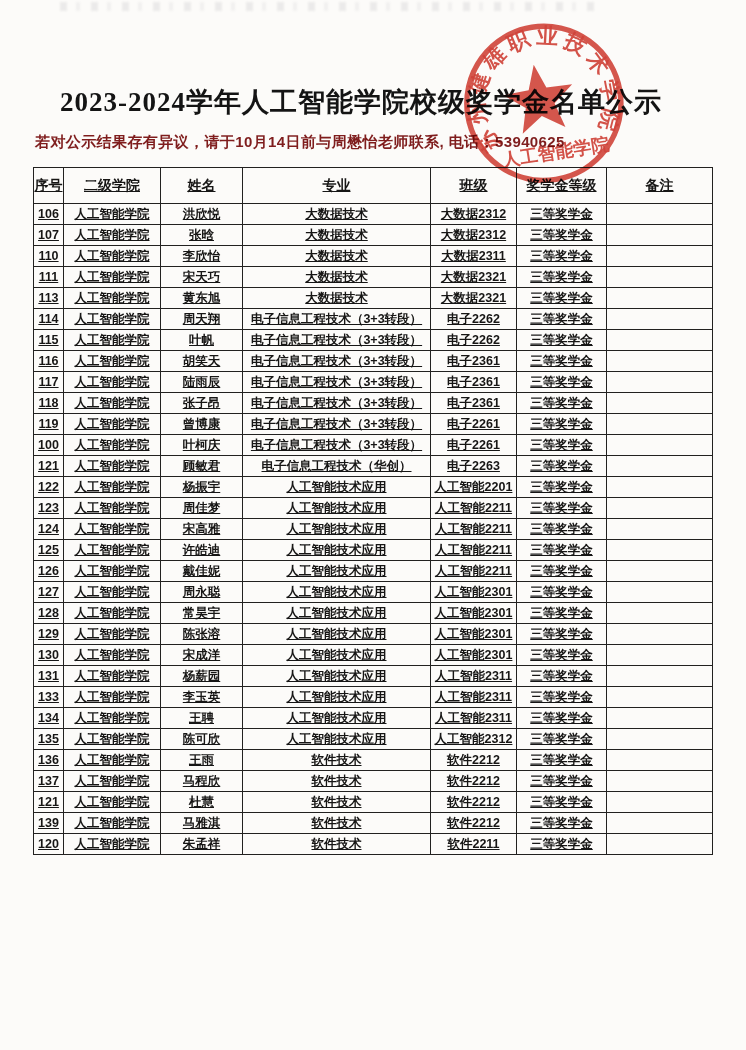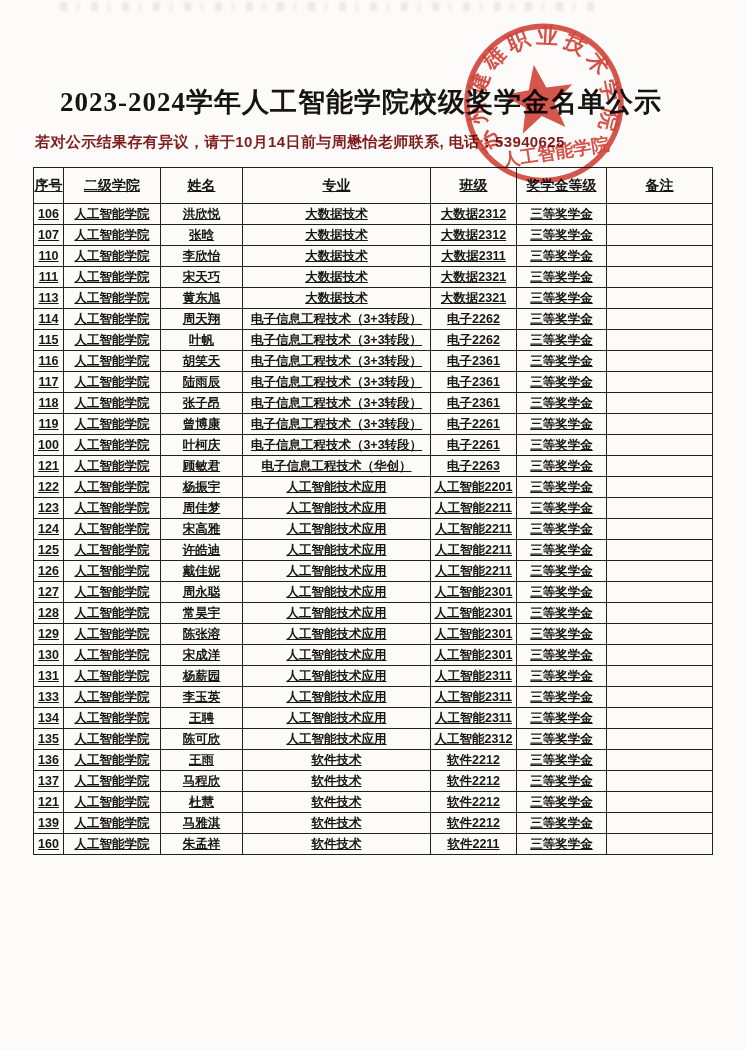--- a/index.html
+++ b/index.html
@@ -388,21 +388,21 @@
         <tr>
       <td>139</td>
       <td>人工智能学院</td>
       <td>马雅淇</td>
       <td>软件技术</td>
       <td>软件2212</td>
       <td>三等奖学金</td>
       <td></td>
     </tr>
         <tr>
-      <td>160</td>
+      <td>120</td>
       <td>人工智能学院</td>
       <td>朱孟祥</td>
       <td>软件技术</td>
       <td>软件2211</td>
       <td>三等奖学金</td>
       <td></td>
     </tr>
       </tbody>
   </table>
 

